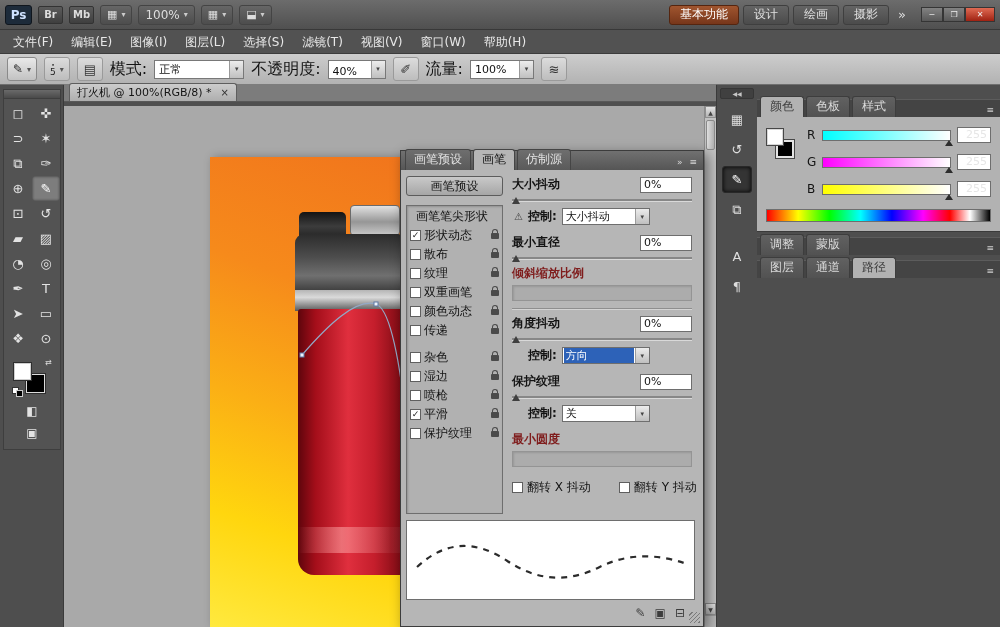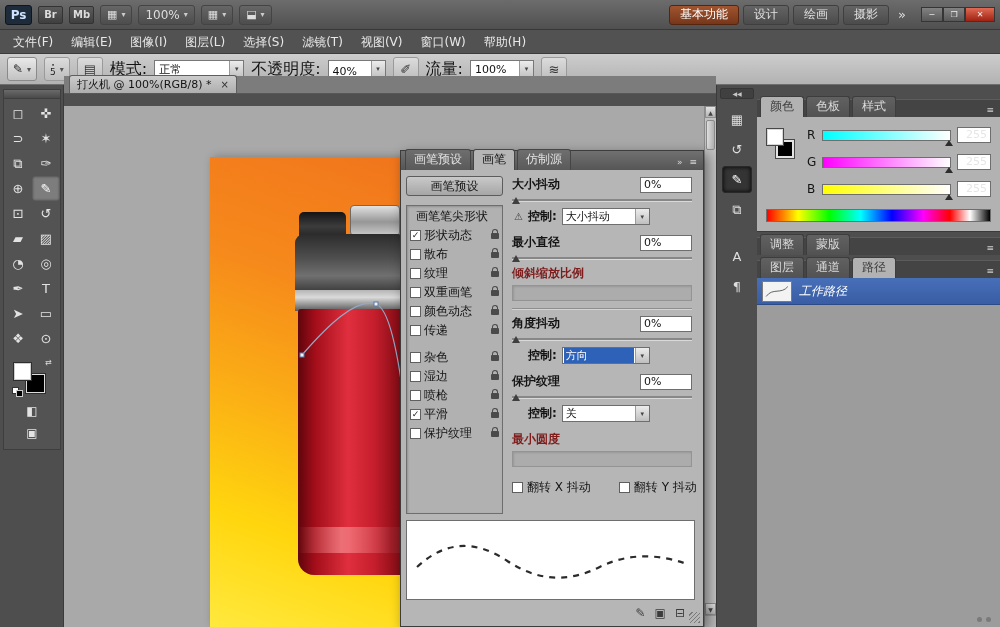--- a/index.html
+++ b/index.html
@@ -49,21 +49,21 @@
 .swatches{position:relative;width:40px;height:40px;margin:7px auto 2px;}
 .fgsw{position:absolute;left:1px;top:4px;width:19px;height:19px;background:#fff;border:1px solid #2e2e2e;box-shadow:inset 0 0 0 1px #cfcfcf;z-index:2;}
 .bgsw{position:absolute;left:14px;top:16px;width:19px;height:19px;background:#000;border:1px solid #dcdcdc;outline:1px solid #2e2e2e;}
 .swapsw{position:absolute;right:0;top:0;font-size:8px;color:#ddd;}
 .defsw{position:absolute;left:0;bottom:0;width:13px;height:13px;}
 .defsw .dw{position:absolute;left:0;top:2px;width:7px;height:7px;background:#fff;border:1px solid #333;}
 .defsw .db{position:absolute;left:4px;top:5px;width:7px;height:7px;background:#000;border:1px solid #ccc;}
 .tool-single{width:28px;height:21px;margin:1px auto;display:flex;align-items:center;justify-content:center;color:#e3e3e3;font-size:12px;}
 
 
-.doc-tabbar{position:absolute;left:64px;top:76px;width:652px;height:18px;background:#7c7c7c;border-bottom:1px solid #585858;}
+.doc-tabbar{position:absolute;left:64px;top:84px;width:652px;height:18px;background:#7c7c7c;border-bottom:1px solid #585858;}
 .doctab{position:absolute;left:5px;bottom:0;height:18px;display:flex;align-items:center;gap:9px;padding:0 7px;background:linear-gradient(#cccccc,#aeaeae);border:1px solid #5e5e5e;border-bottom:none;border-radius:3px 3px 0 0;font-size:11px;color:#141414;}
 .doctab .tclose{font-size:10px;color:#333;}
 .canvas{position:absolute;left:64px;top:106px;width:640px;height:521px;background:#a9a9a9;overflow:hidden;}
 .artwork{position:absolute;left:146px;top:51px;width:197px;height:470px;background:linear-gradient(200deg,#f1751c 0%,#f68a1b 30%,#fbaf15 55%,#ffd60e 78%,#ffe93e 100%);box-shadow:3px 0 9px rgba(0,0,0,.28);}
 .lt-guard{position:absolute;left:89px;top:55px;width:47px;height:26px;background:linear-gradient(#141414,#3c3c3c 55%,#232323);border-radius:5px 5px 0 0;}
 .lt-wheel{position:absolute;left:140px;top:48px;width:50px;height:31px;background:linear-gradient(#e2e2e2,#969696 55%,#c9c9c9);border:1px solid #6b6b6b;border-radius:4px;}
 .lt-cap{position:absolute;left:85px;top:77px;width:112px;height:58px;background:linear-gradient(#2c2c2c,#4d4d4d 40%,#707070 72%,#3b3b3b);border-radius:9px 9px 0 0;}
 .lt-collar{position:absolute;left:85px;top:133px;width:112px;height:21px;background:linear-gradient(#b5b5b5,#dadada 35%,#808080 80%,#595959);}
 .lt-body{position:absolute;left:88px;top:152px;width:109px;height:266px;background:linear-gradient(90deg,#5e050c,#a40e1a 16%,#e02f3e 46%,#c51e2c 70%,#7b0b13 96%);border-radius:3px 0 0 16px;}
 .lt-sheen{position:absolute;left:0;bottom:22px;width:100%;height:26px;background:linear-gradient(90deg,rgba(255,255,255,0),rgba(255,170,170,.55) 40%,rgba(255,255,255,.05) 85%);}
@@ -526,29 +526,15 @@
       <div class="ptab">蒙版</div>
       <div class="pmenu">≡</div>
     </div>
     <div class="pgap"></div>
     <div class="ptabs">
       <div class="ptab">图层</div>
       <div class="ptab">通道</div>
       <div class="ptab active">路径</div>
       <div class="pmenu">≡</div>
     </div>
-    <div class="paths-body">
-      <div class="path-row">
-        <div class="path-thumb">
-          <svg viewBox="0 0 30 21">
-              <path d="M3 16 C10 6 20 14 27 5" fill="none" stroke="#555" stroke-width="1"></path>
-            </svg>
-        </div>
-        <span class="path-name">工作路径</span>
-      </div>
-      <div class="pdots">
-        <span class="d"></span>
-        <span class="d"></span>
-      </div>
-    </div>
   </div>
 
 </div>
 
 </body></html>

